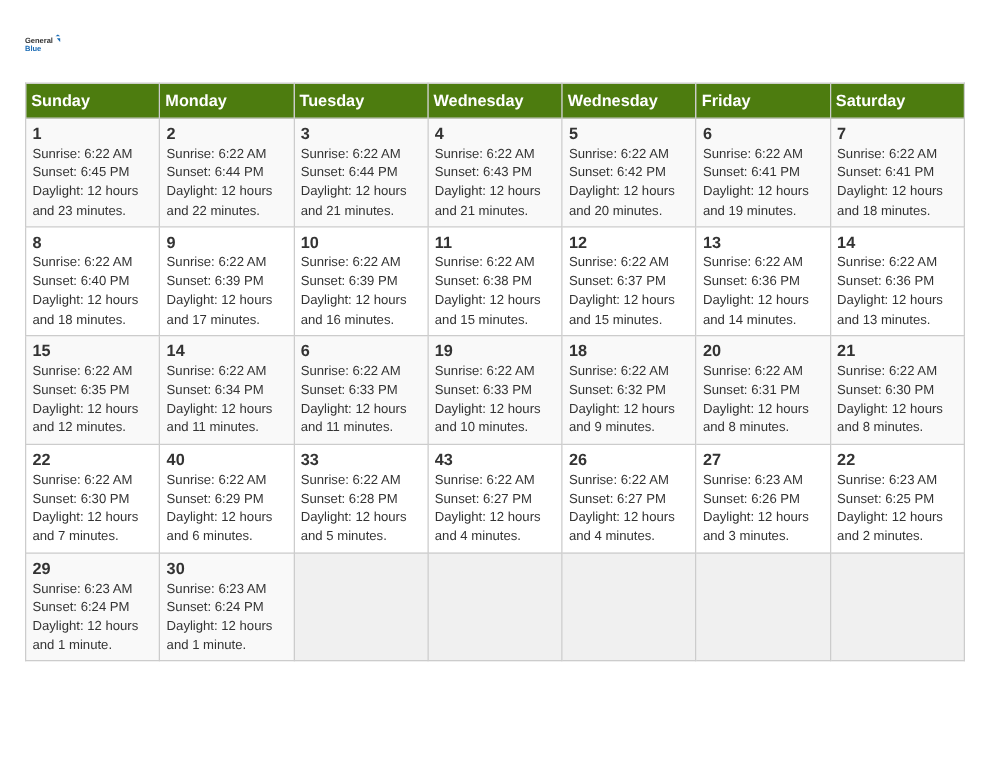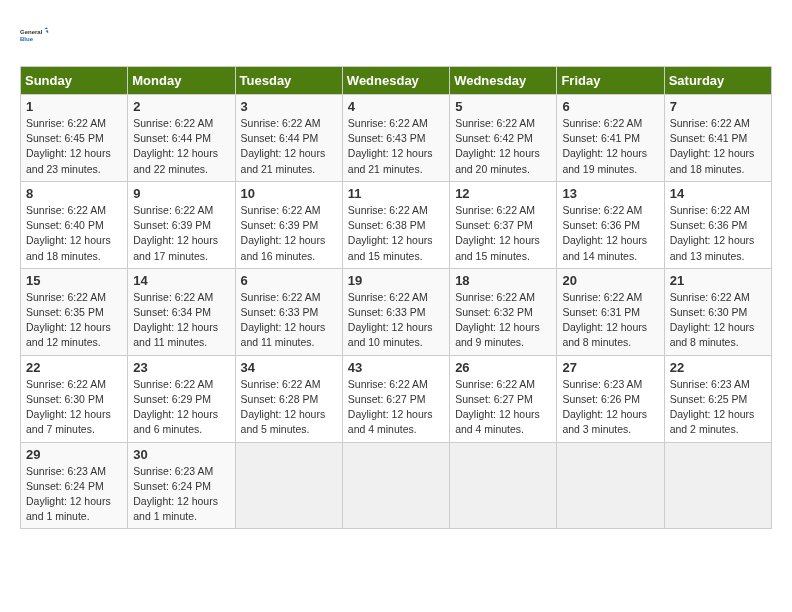--- a/index.html
+++ b/index.html
@@ -199,25 +199,25 @@
           <div class="day-num">21</div>
           <div class="day-detail">Sunrise: 6:22 AM<br>Sunset: 6:30 PM<br>Daylight: 12 hours<br>and 8 minutes.</div>
         </td>
       </tr>
       <tr>
         <td>
           <div class="day-num">22</div>
           <div class="day-detail">Sunrise: 6:22 AM<br>Sunset: 6:30 PM<br>Daylight: 12 hours<br>and 7 minutes.</div>
         </td>
         <td>
-          <div class="day-num">23</div>
+          <div class="day-num">40</div>
           <div class="day-detail">Sunrise: 6:22 AM<br>Sunset: 6:29 PM<br>Daylight: 12 hours<br>and 6 minutes.</div>
         </td>
         <td>
-          <div class="day-num">34</div>
+          <div class="day-num">33</div>
           <div class="day-detail">Sunrise: 6:22 AM<br>Sunset: 6:28 PM<br>Daylight: 12 hours<br>and 5 minutes.</div>
         </td>
         <td>
           <div class="day-num">43</div>
           <div class="day-detail">Sunrise: 6:22 AM<br>Sunset: 6:27 PM<br>Daylight: 12 hours<br>and 4 minutes.</div>
         </td>
         <td>
           <div class="day-num">26</div>
           <div class="day-detail">Sunrise: 6:22 AM<br>Sunset: 6:27 PM<br>Daylight: 12 hours<br>and 4 minutes.</div>
         </td>

